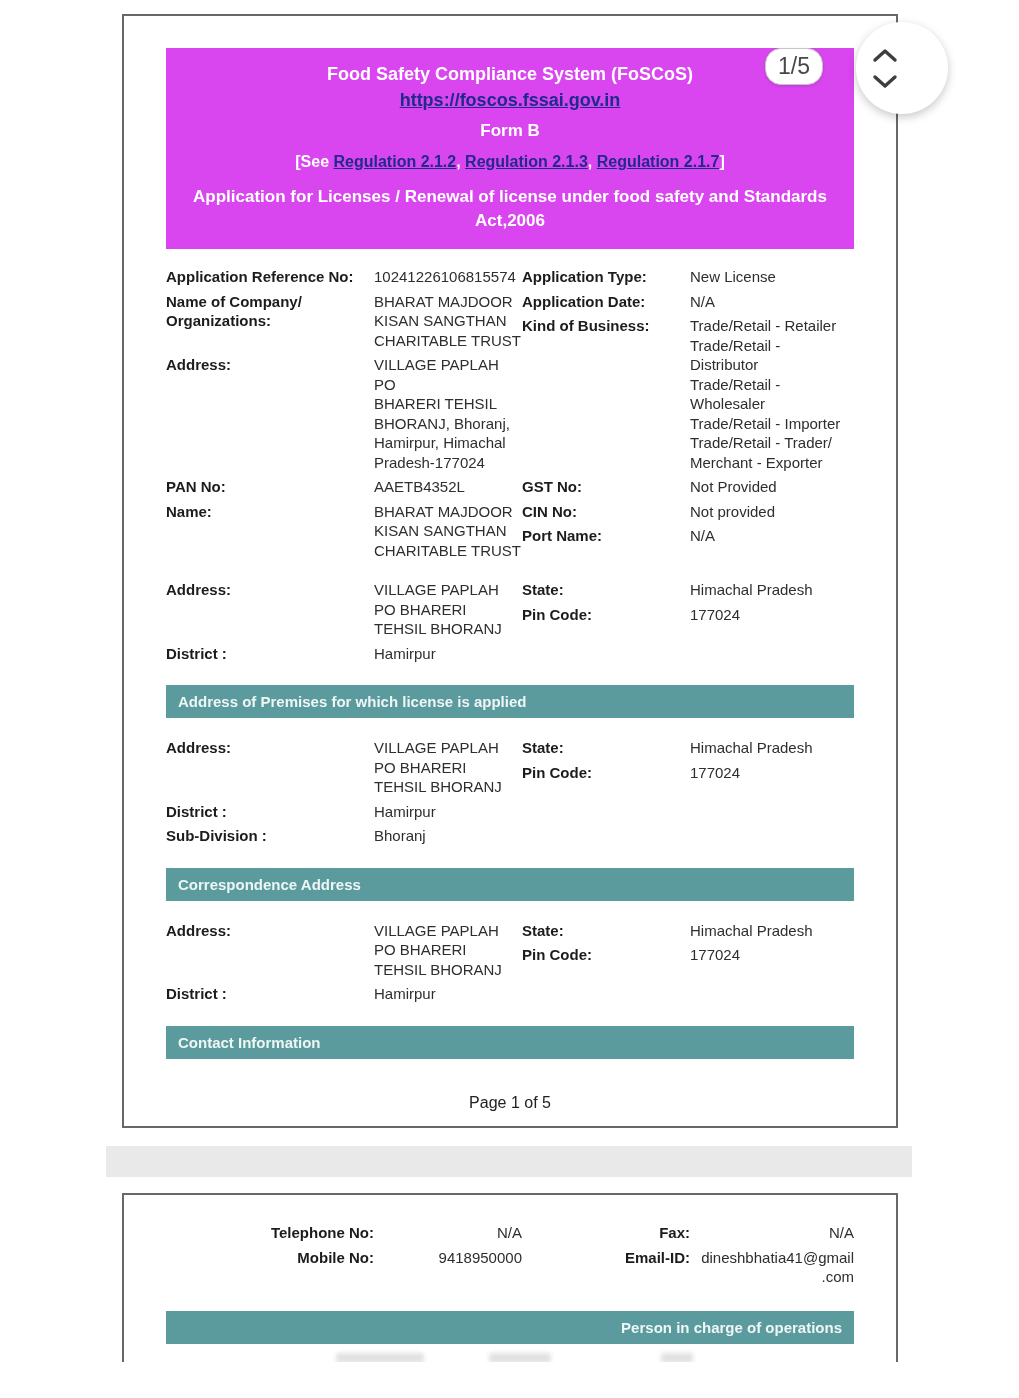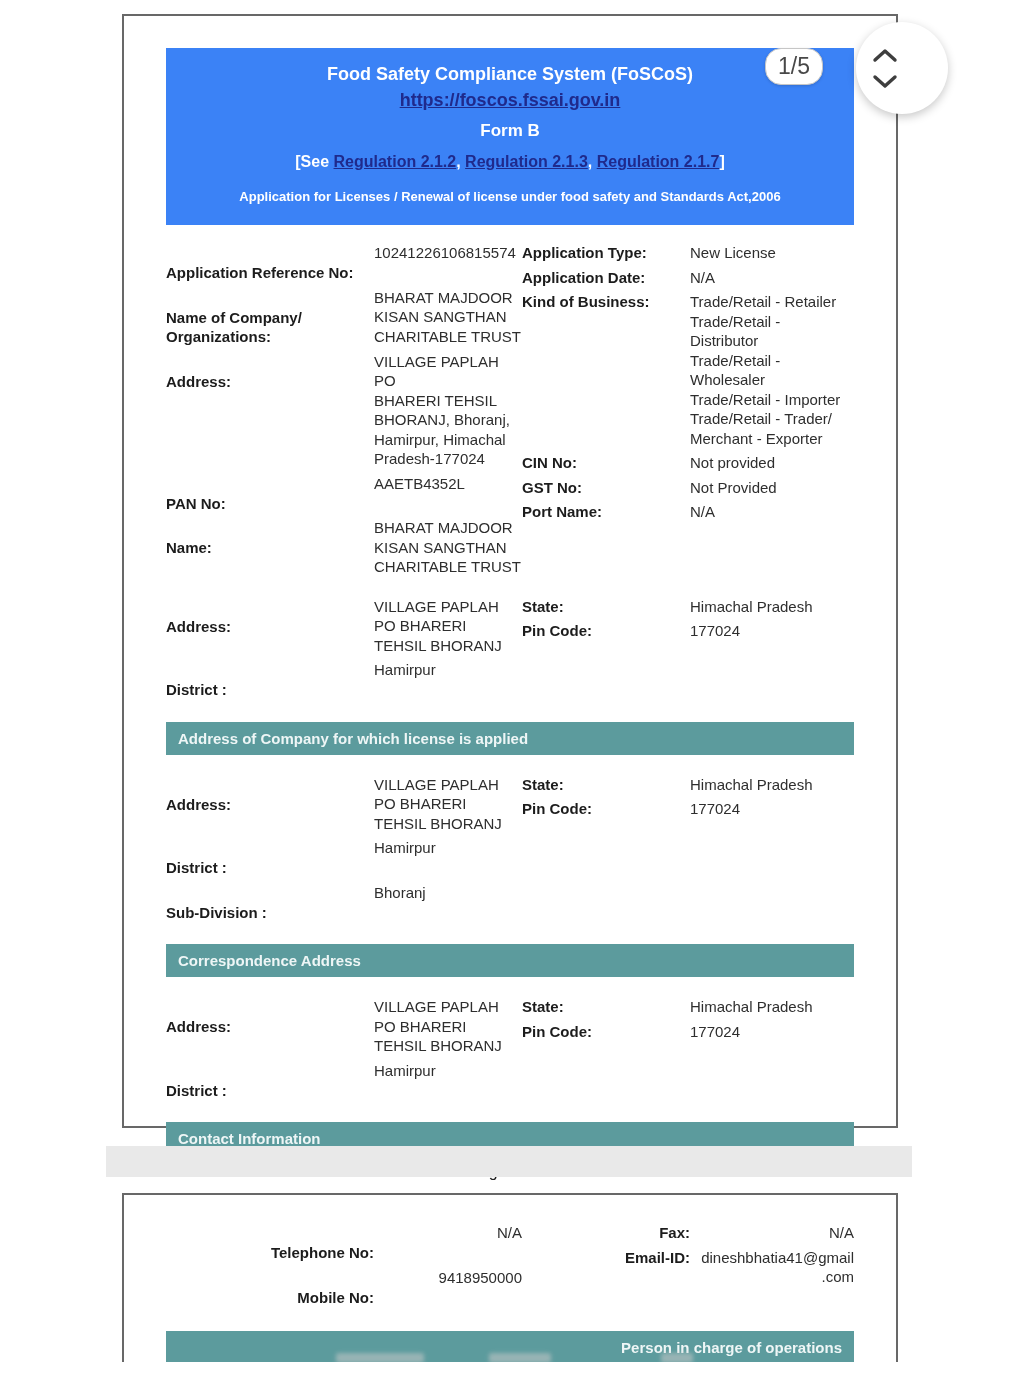--- a/index.html
+++ b/index.html
@@ -10,42 +10,42 @@
     font-family:"Liberation Sans", sans-serif;
   }
   .page {
     position:absolute; left:122px; width:776px; background:#ffffff;
     border:2px solid #686868;
   }
   #page1 { top:14px; height:1114px; display:flex; flex-direction:column; padding:0 42px; }
   #page2 { top:1193px; height:169px; border-bottom:none; padding:0 42px; overflow:hidden;text-align:right; }
 
   .banner {
-    margin-top:32px; background:#3b82f6; color:#ffffff; font-weight:bold;
+    margin-top:32px; background:#d946ef; color:#ffffff; font-weight:bold;
     text-align:center; padding:14px 8px 16px;
   }
   .banner-title { font-size:18px; line-height:24px; }
   .banner-url   { margin-top:4px; }
   .banner-url a { color:#1f2a8c; font-size:18px; font-weight:bold; text-decoration:underline; }
   .banner-form  { font-size:17px; margin-top:10px; }
   .banner-see   { font-size:16px; margin-top:12px; }
   .banner-see a { color:#1f2a8c; text-decoration:underline; font-weight:bold; }
-  .banner-sub   { font-size:13px; line-height:24px; margin-top:14px; }
+  .banner-sub   { font-size:17px; line-height:24px; margin-top:14px; }
 
   .fields { display:flex; margin-top:18px; }
   .fields.tight { margin-top:20px; }
   .fhalf { display:flex; flex-direction:column; gap:5px; }
   .fhalf.left  { width:356px; }
   .fhalf.right { flex:1; }
   .frow { display:flex; align-items:flex-start; }
   .flabel {
     font-weight:bold; color:#1c1c1c; font-size:15px; line-height:19.5px;
     white-space:pre-line; flex:none;
   }
-  .fhalf.left  .flabel { width:208px;margin-top:20px; }
+  .fhalf.left  .flabel { width:208px; }
   .fhalf.right .flabel { width:168px; }
   .fvalue { flex:1; font-size:15px; line-height:19.5px; white-space:pre-line; color:#2e2e2e; }
 
   .secbar {
     background:#5c9b9d; color:#eef6f6; font-weight:bold; font-size:15px;
     padding:8px 12px; margin-top:22px;
   }
   .page-footer { margin-top:auto; text-align:center; font-size:16px; color:#222222; padding:8px 0 14px; }
 
   .gap-strip { position:absolute; left:106px; top:1146px; width:806px; height:31px; background:#e9e9e9; }
@@ -140,26 +140,26 @@
           <div class="fvalue">Trade/Retail - Retailer
 Trade/Retail -
 Distributor
 Trade/Retail -
 Wholesaler
 Trade/Retail - Importer
 Trade/Retail - Trader/
 Merchant - Exporter</div>
         </div>
         <div class="frow">
+          <div class="flabel">GST No:</div>
+          <div class="fvalue">Not Provided</div>
+        </div>
+        <div class="frow">
           <div class="flabel">CIN No:</div>
           <div class="fvalue">Not provided</div>
-        </div>
-        <div class="frow">
-          <div class="flabel">GST No:</div>
-          <div class="fvalue">Not Provided</div>
         </div>
         <div class="frow">
           <div class="flabel">Port Name:</div>
           <div class="fvalue">N/A</div>
         </div>
       </div>
     </div>
 
     <div class="fields tight">
       <div class="fhalf left">
@@ -179,21 +179,21 @@
           <div class="flabel">State:</div>
           <div class="fvalue">Himachal Pradesh</div>
         </div>
         <div class="frow">
           <div class="flabel">Pin Code:</div>
           <div class="fvalue">177024</div>
         </div>
       </div>
     </div>
 
-    <div class="secbar">Address of Company for which license is applied</div>
+    <div class="secbar">Address of Premises for which license is applied</div>
     <div class="fields tight">
       <div class="fhalf left">
         <div class="frow">
           <div class="flabel">Address:</div>
           <div class="fvalue">VILLAGE PAPLAH
 PO BHARERI
 TEHSIL BHORANJ</div>
         </div>
         <div class="frow">
           <div class="flabel">District :</div>

